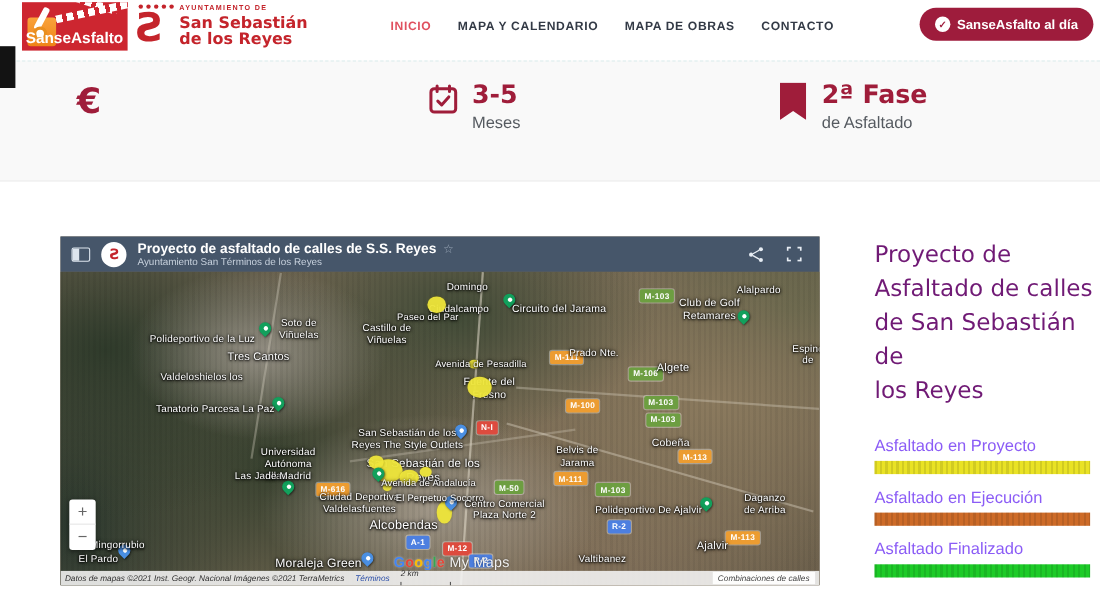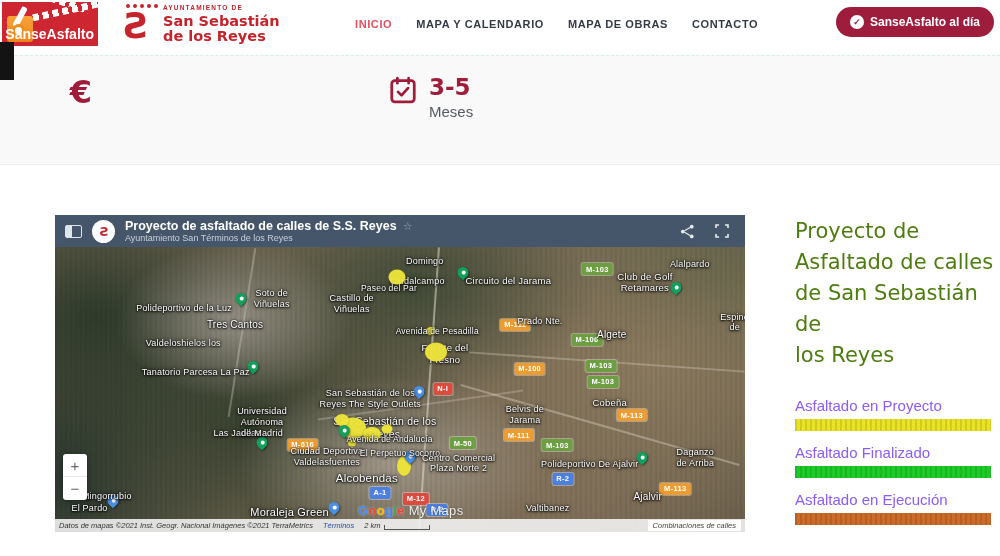--- a/index.html
+++ b/index.html
@@ -1,20 +1,20 @@
 <!DOCTYPE html>
 <html><head>
 <meta charset="utf-8">
 <style>
   * { margin:0; padding:0; box-sizing:border-box; }
   html,body { width:1000px; height:556px; background:#fff; font-family:"Liberation Sans", sans-serif; overflow:hidden; }
 
   
   .site-header { position:absolute; top:0; left:0; width:1000px; height:50px; background:#fff; z-index:20; }
-  .logo-sanse { position:absolute; left:2px; top:2px; width:96px; height:44px; background:#cd2630; overflow:hidden; }
+  .logo-sanse { position:absolute; left:20px; top:2px; width:96px; height:44px; background:#cd2630; overflow:hidden; }
   .logo-sanse .road1 { position:absolute; left:18px; top:-6px; width:70px; height:7px; background:repeating-linear-gradient(90deg,#fff 0 6px, #cd2630 6px 10px); transform:rotate(18deg); }
   .logo-sanse .road2 { position:absolute; left:30px; top:4px; width:80px; height:7px; background:repeating-linear-gradient(90deg,#fff 0 6px, #cd2630 6px 10px); transform:rotate(-12deg); }
   .logo-sanse .machine { position:absolute; left:5px; top:14px; width:26px; height:26px; background:linear-gradient(180deg,#f9a23b,#ef8418); border-radius:3px; }
   .logo-sanse .machine .arm { position:absolute; left:10px; top:-10px; width:6px; height:22px; background:#fff; transform:rotate(28deg); border-radius:2px; }
   .logo-sanse .machine .roller { position:absolute; left:5px; top:8px; width:13px; height:13px; background:#fff; border-radius:50%; border:3px solid #f0competition; border:3px solid #e98f20; }
   .logo-sanse .wordmark { position:absolute; right:4px; bottom:4px; color:#fff; font-size:14px; font-weight:bold; }
   .logo-ayto { position:absolute; left:122px; top:4px; display:flex; align-items:center; gap:5px; }
   .crest { position:relative; width:36px; height:42px; }
   .crest .dots { position:absolute; top:0; left:4px; display:flex; gap:3px; }
   .crest .dots i { width:4px; height:4px; border-radius:50%; background:#c4242b; }
@@ -80,27 +80,27 @@
 
   .zoom-ctl { position:absolute; left:8px; bottom:32px; width:24px; background:#fff; border-radius:3px; box-shadow:0 1px 4px rgba(0,0,0,.4); z-index:30; overflow:hidden; }
   .zoom-ctl div { width:100%; height:23px; text-align:center; line-height:23px; font-size:15px; color:#666; cursor:pointer; }
   .zoom-ctl .zin { border-bottom:1px solid #e6e6e6; }
 
   .gwatermark { position:absolute; left:303px; bottom:14px; z-index:30; font-size:13px; font-weight:bold; letter-spacing:.3px; }
   .gwatermark .mymaps { color:#f1f1f1; font-weight:500; text-shadow:0 0 2px rgba(0,0,0,.6); margin-left:4px; }
 
   .attribution { position:absolute; left:0; bottom:0; width:100%; height:13px; background:rgba(245,245,245,.88); display:flex; align-items:center; font-size:7.5px; color:#333; z-index:35; padding:0 4px; gap:10px; white-space:nowrap;font-style:italic; }
   .attribution .terms { color:#2a4ea8; cursor:pointer; }
-  .attribution .scale { display:flex; align-items:flex-end; gap:3px; }
+  .attribution .scale { display:flex; align-items:flex-start; gap:3px;flex-direction:column; }
   .attribution .scale-bar { width:46px; height:5px; border:1px solid #555; border-top:none; }
   .attribution .shortcuts { margin-left:auto; background:rgba(255,255,255,.9); padding:1px 5px; color:#444; cursor:pointer; }
 
   
   .side-panel { position:absolute; left:795px; top:216px; width:200px; z-index:10; }
-  .panel-title { font-size:21px; color:#4d7c0f; font-weight:500; line-height:1.48; font-family:"DejaVu Sans", sans-serif; white-space:pre-line; }
+  .panel-title { font-size:21px; color:#701a75; font-weight:500; line-height:1.48; font-family:"DejaVu Sans", sans-serif; white-space:pre-line; }
   .legend { margin-top:26px; }
   .legend-item { margin-bottom:13px; }
   .legend-label { font-size:15px; color:#8b5cf6; font-weight:500; margin-bottom:5px; }
   .legend-bar { height:12px; width:196px; }
 </style>
 </head>
 <body>
 
 <header class="site-header">
   <div class="logo-sanse">
@@ -153,20 +153,29 @@
       <div class="icon-wrap">
         <span><svg width="30" height="30" viewBox="0 0 24 24" fill="none" stroke="#9f1d3a" stroke-width="2.2">
             <rect x="3" y="4.5" width="18" height="17" rx="2.5"></rect>
             <path d="M7.5 2.5 v4 M16.5 2.5 v4" stroke-linecap="round"></path>
             <path d="M8 13.5 l2.8 2.8 L16 10.5" stroke-linecap="round" stroke-linejoin="round"></path>
           </svg></span>
       </div>
       <div class="stat-text">
         <div class="value">3-5</div>
         <div class="label">Meses</div>
+      </div>
+    </div>
+    <div class="stat stat-3">
+      <div class="icon-wrap">
+        <span class="ribbon-shape"></span>
+      </div>
+      <div class="stat-text">
+        <div class="value">2ª Fase</div>
+        <div class="label">de Asfaltado</div>
       </div>
     </div>
   </section>
 
 <section class="map-card">
   <div class="map-toolbar">
     <div class="collapse-icon"></div>
     <div class="map-avatar">
         <span>S</span>
       </div>
@@ -304,21 +313,21 @@
   <h2 class="panel-title">Proyecto de
 Asfaltado de calles
 de San Sebastián de
 los Reyes</h2>
   <div class="legend" id="legend">
       <div class="legend-item">
         <div class="legend-label">Asfaltado en Proyecto</div>
         <div class="legend-bar" style="background:#e9e225; background-image:repeating-linear-gradient(90deg, rgba(0,0,0,.10) 0 2px, transparent 2px 5px);"></div>
       </div>
       <div class="legend-item">
+        <div class="legend-label">Asfaltado en Ejecución</div>
+        <div class="legend-bar" style="background:#cd6b28; background-image:repeating-linear-gradient(90deg, rgba(0,0,0,.10) 0 2px, transparent 2px 5px);"></div>
+      </div>
+      <div class="legend-item">
         <div class="legend-label">Asfaltado Finalizado</div>
         <div class="legend-bar" style="background:#1dcb28; background-image:repeating-linear-gradient(90deg, rgba(0,0,0,.10) 0 2px, transparent 2px 5px);"></div>
       </div>
-      <div class="legend-item">
-        <div class="legend-label">Asfaltado en Ejecución</div>
-        <div class="legend-bar" style="background:#cd6b28; background-image:repeating-linear-gradient(90deg, rgba(0,0,0,.10) 0 2px, transparent 2px 5px);"></div>
-      </div>
     </div>
 </aside>
 
 </body></html>

